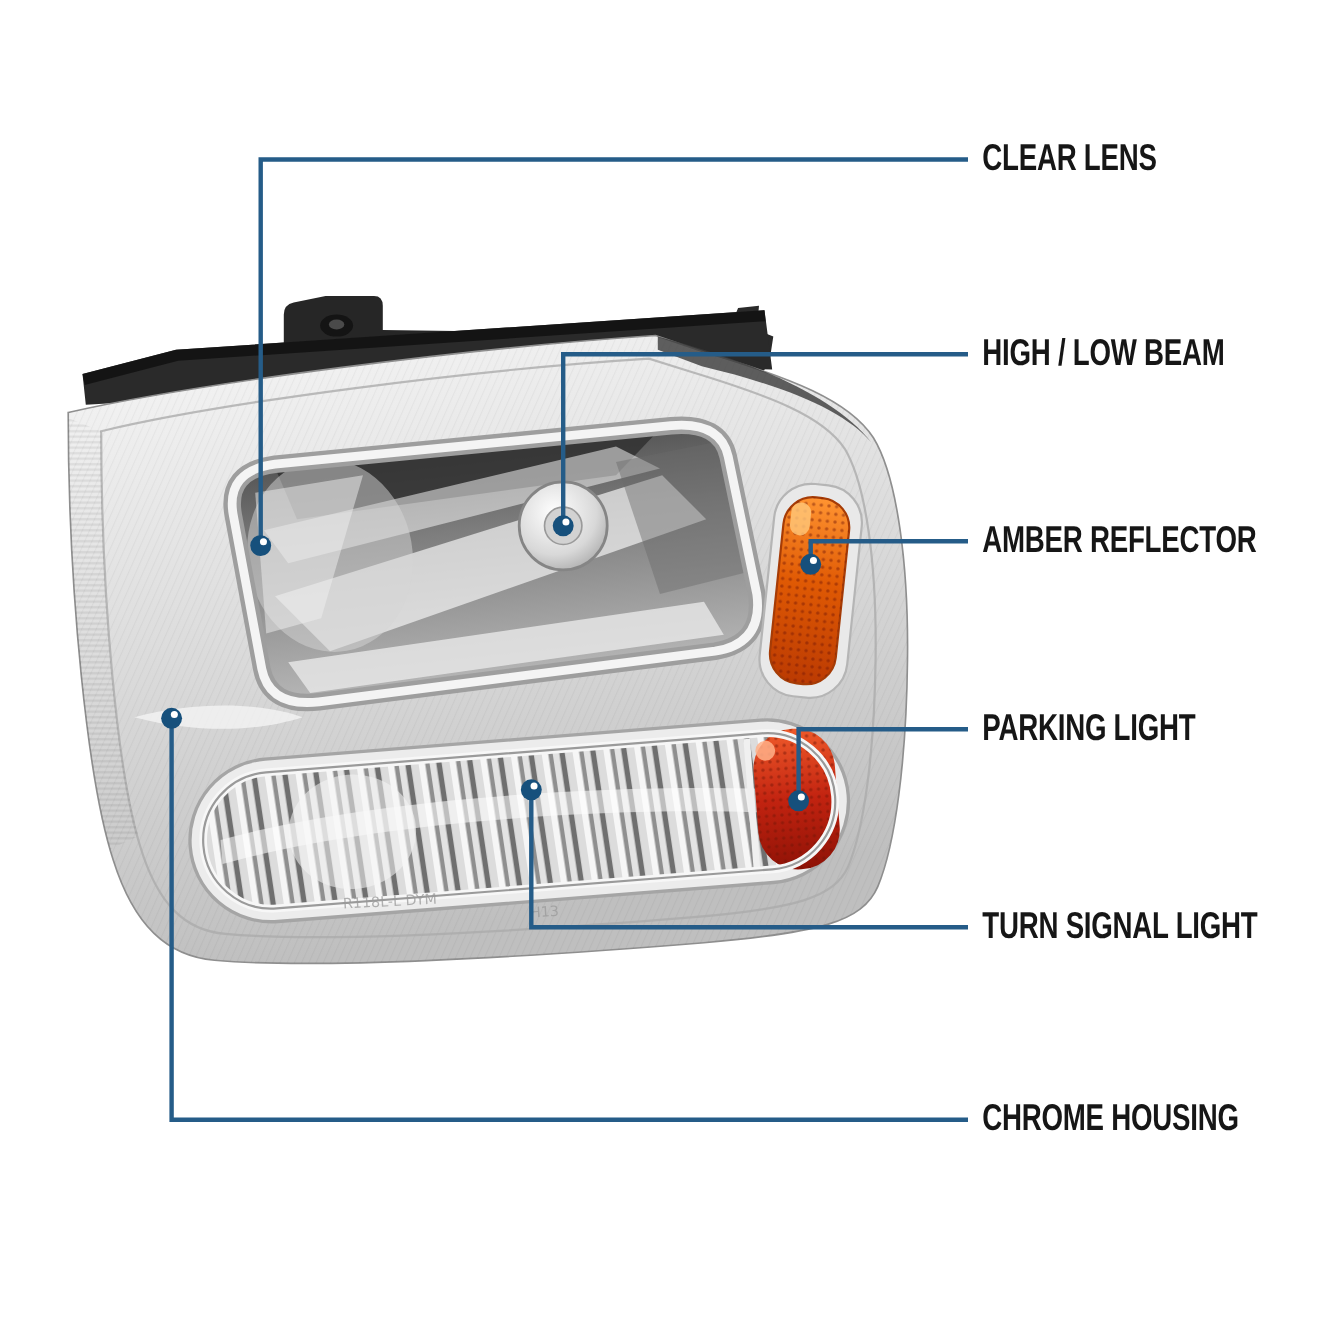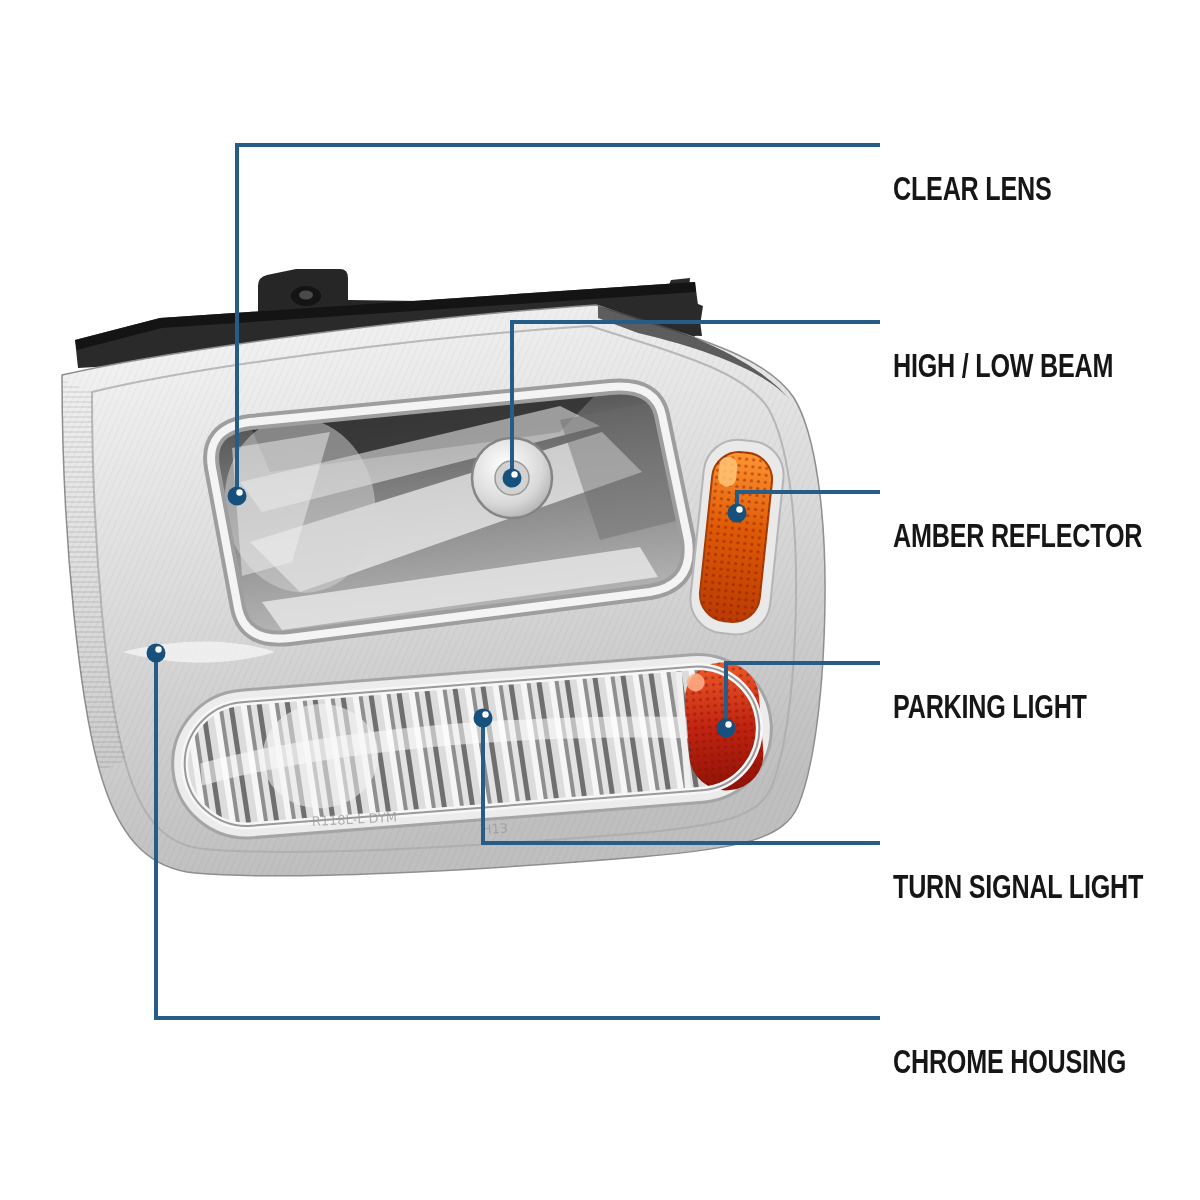--- a/index.html
+++ b/index.html
@@ -1,19 +1,19 @@
 <!DOCTYPE html>
 <html style="--background: #ffffff; --line: #255c88; --dot: #16507c; --dot_highlight: #ffffff; --label: #161616; --amber_reflector: #e96a10; --parking_light: #c62b12; --chrome_light: #f2f2f2; --chrome_mid: #c7c7c7; --chrome_dark: #8a8a8a; --bracket: #262626;"><head>
 <meta charset="utf-8">
 <style>
   html,body{margin:0;padding:0;background:#ffffff;}
   #stage{position:relative;width:1200px;height:1200px;background:var(--background,#fff);
          font-family:"Liberation Sans",sans-serif;overflow:hidden;}
   #art{position:absolute;left:0;top:0;width:1200px;height:1200px;}
-  #labels{position:absolute;left:0;top:0;width:1200px;height:956px;pointer-events:none;margin-top:44px;}
+  #labels{position:absolute;left:0;top:0;width:1200px;height:956px;pointer-events:none;}
   .callout-label{
     position:absolute;
     font-family:"Liberation Sans",sans-serif;
     font-weight:700;
     font-size:34px;
     letter-spacing:-0.3px;
     color:var(--label,#161616);
     white-space:nowrap;
     transform:translateY(-52%) scaleX(0.74);
     transform-origin:left center;

